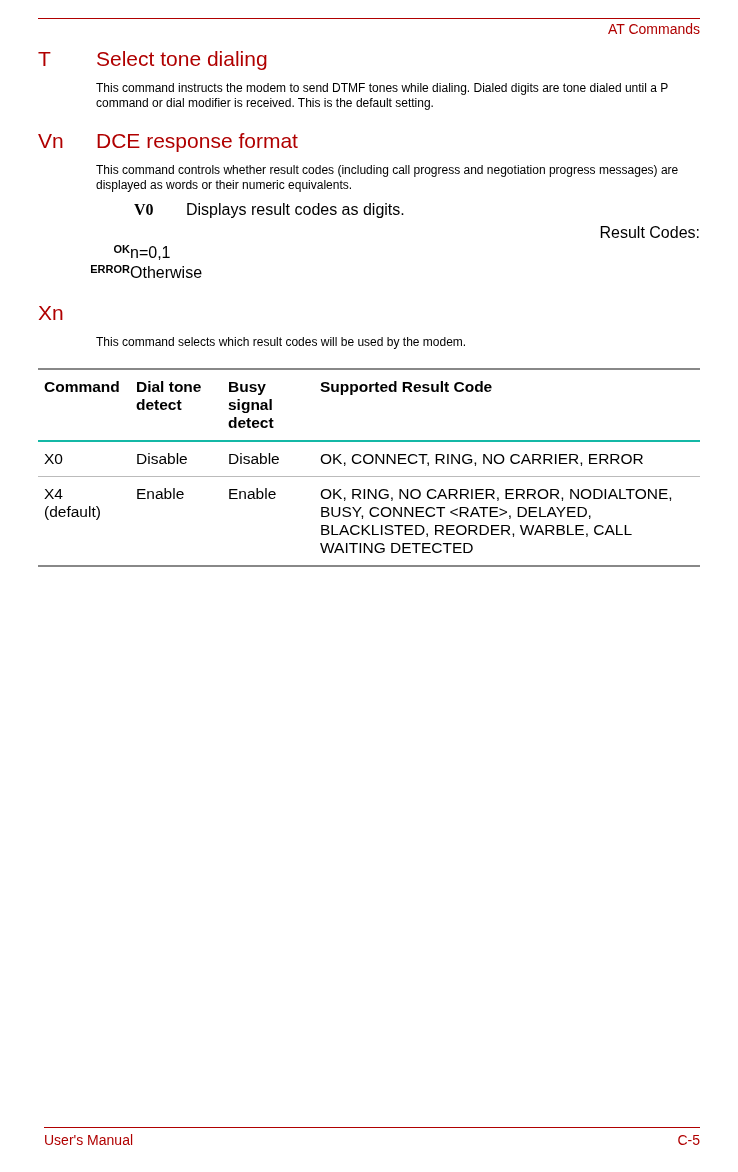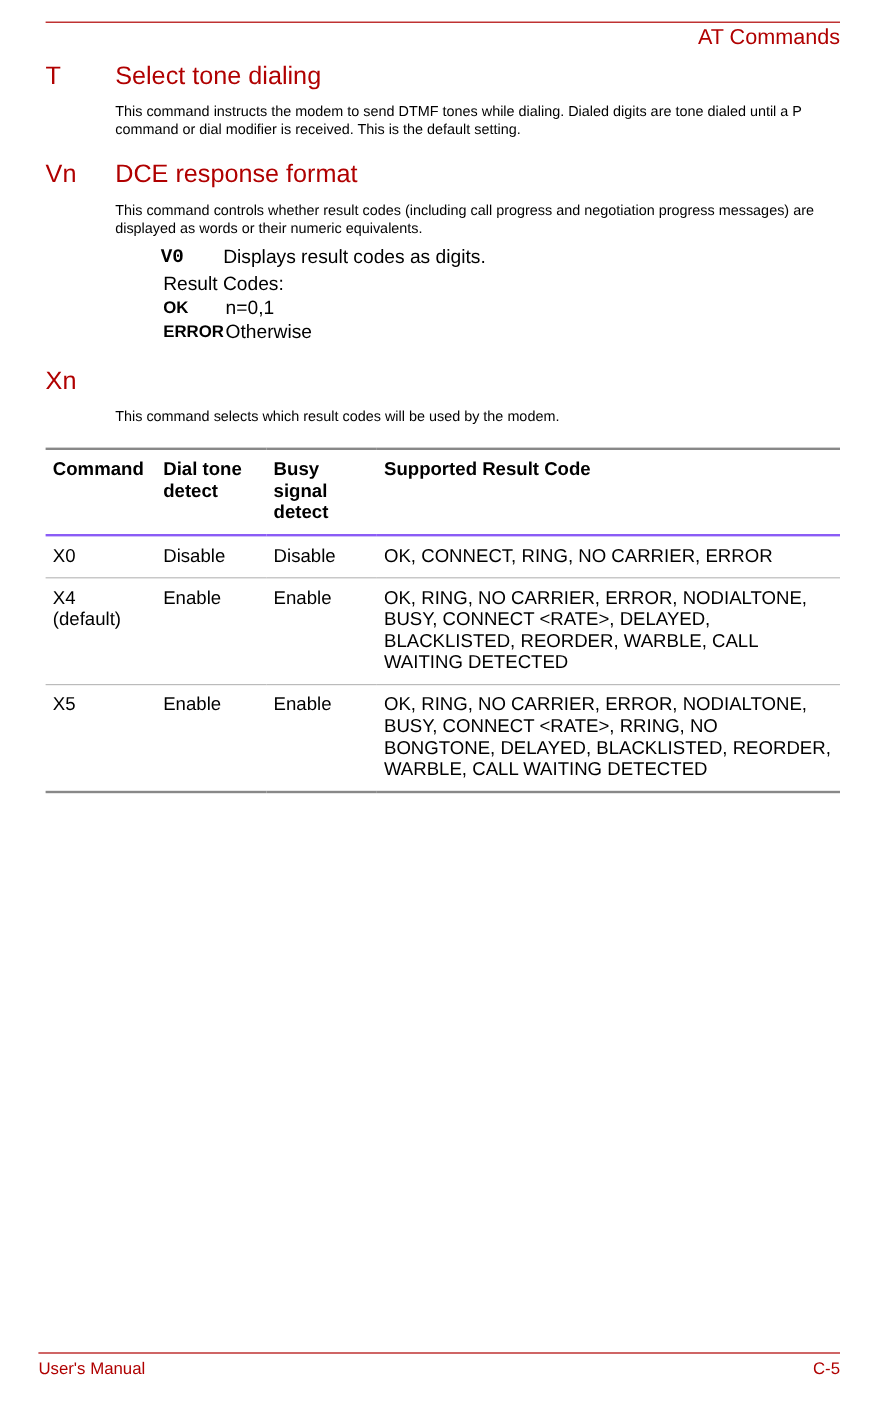--- a/index.html
+++ b/index.html
@@ -14,21 +14,21 @@
     padding: 18px 38px 0 38px;
   }
   .top-rule {
     border: none;
     border-top: 1px solid #b00000;
     margin: 0 0 2px 0;
   }
   .header-label {
     text-align: right;
     color: #b00000;
-    font-size: 18px;
+    font-size: 14px;
     margin-bottom: 10px;
   }
   .section {
     margin-bottom: 18px;
   }
   .section-head {
     display: flex;
     color: #b00000;
     font-family: "Trebuchet MS", "Lucida Sans", sans-serif;
     font-size: 21px;
@@ -48,61 +48,62 @@
     margin-left: 96px;
     font-size: 16px;
     line-height: 1.35;
   }
   .sub-row {
     display: flex;
   }
   .sub-key {
     font-weight: bold;
     min-width: 52px;
-    font-family: Liberation Mono, monospace;
+    font-family: Liberation Serif, serif;
   }
   .sub-key-narrow {
     font-weight: bold;
     min-width: 52px;
     font-family: Arial, sans-serif;
-    font-size: 14px;
+    font-size: 11px;
   }
   .result-codes {
-    margin-left: 98px;
+    margin-left: 40px;
     font-size: 16px;
     line-height: 1.25;
     margin-top: 2px;
+    text-align: right;
   }
   table.result-table {
     width: 100%;
     border-collapse: collapse;
     font-size: 15.5px;
     margin-top: 8px;
   }
   table.result-table th, table.result-table td {
     text-align: left;
     vertical-align: top;
     padding: 8px 6px;
     border-bottom: 1px solid #bbb;
   }
   table.result-table thead th {
     border-top: 2px solid #888;
-    border-bottom: 2px solid #8b5cf6;
+    border-bottom: 2px solid #14b8a6;
     font-weight: bold;
   }
   table.result-table tbody tr:last-child td {
     border-bottom: 2px solid #888;
   }
   .col-cmd { width: 92px; }
   .col-dial { width: 92px; }
   .col-busy { width: 92px; }
   .footer {
     position: absolute;
     bottom: 24px;
-    left: 32px;
+    left: 44px;
     right: 38px;
     text-align: right;
   }
   .footer-rule {
     border: none;
     border-top: 1px solid #b00000;
     margin-bottom: 4px;
   }
   .footer-row {
     display: flex;
@@ -178,26 +179,20 @@
       <td>Disable</td>
       <td>Disable</td>
       <td>OK, CONNECT, RING, NO CARRIER, ERROR</td>
     </tr>
     <tr>
       <td>X4 (default)</td>
       <td>Enable</td>
       <td>Enable</td>
       <td>OK, RING, NO CARRIER, ERROR, NODIALTONE, BUSY, CONNECT &lt;RATE&gt;, DELAYED, BLACKLISTED, REORDER, WARBLE, CALL WAITING DETECTED</td>
     </tr>
-    <tr>
-      <td>X5</td>
-      <td>Enable</td>
-      <td>Enable</td>
-      <td>OK, RING, NO CARRIER, ERROR, NODIALTONE, BUSY, CONNECT &lt;RATE&gt;, RRING, NO BONGTONE, DELAYED, BLACKLISTED, REORDER, WARBLE, CALL WAITING DETECTED</td>
-    </tr>
   </tbody>
 </table>
 
 <div class="footer">
   <hr class="footer-rule">
   <div class="footer-row">
     <span>User's Manual</span>
     <span>C-5</span>
   </div>
 </div>

